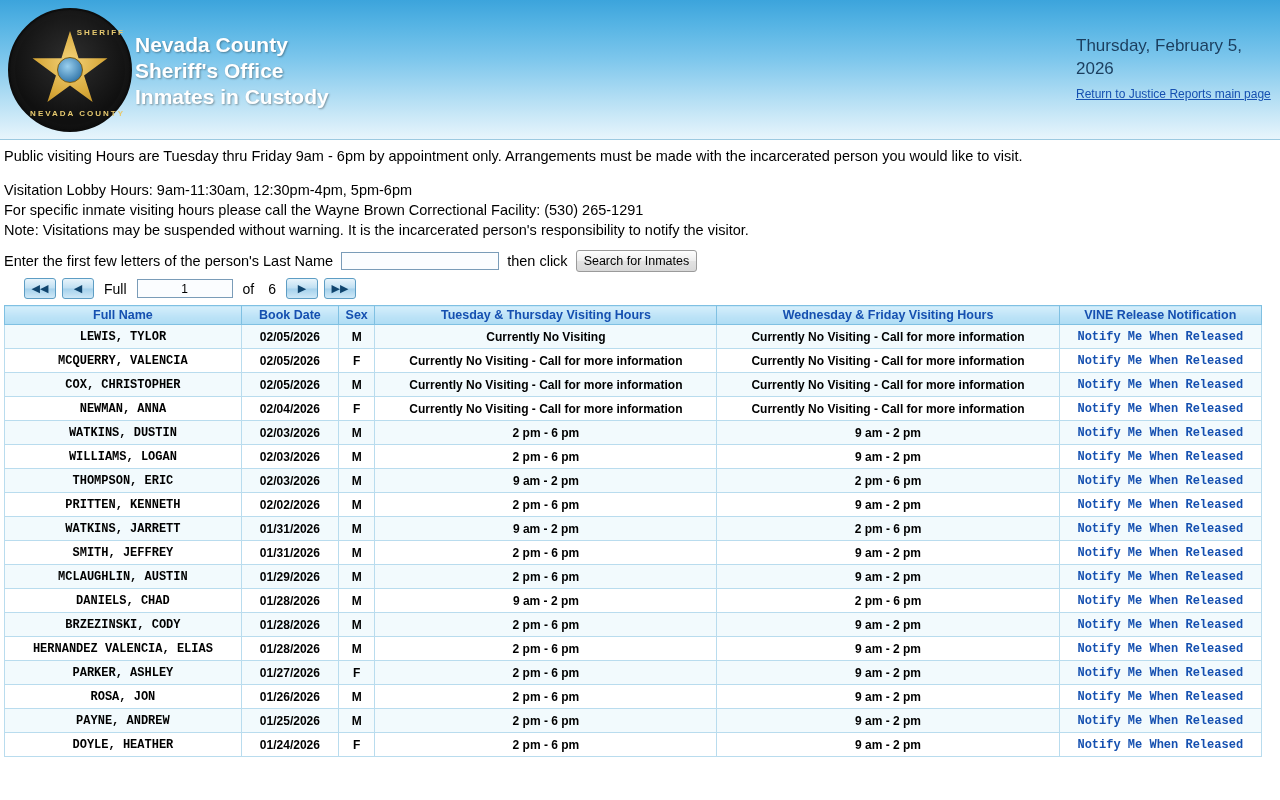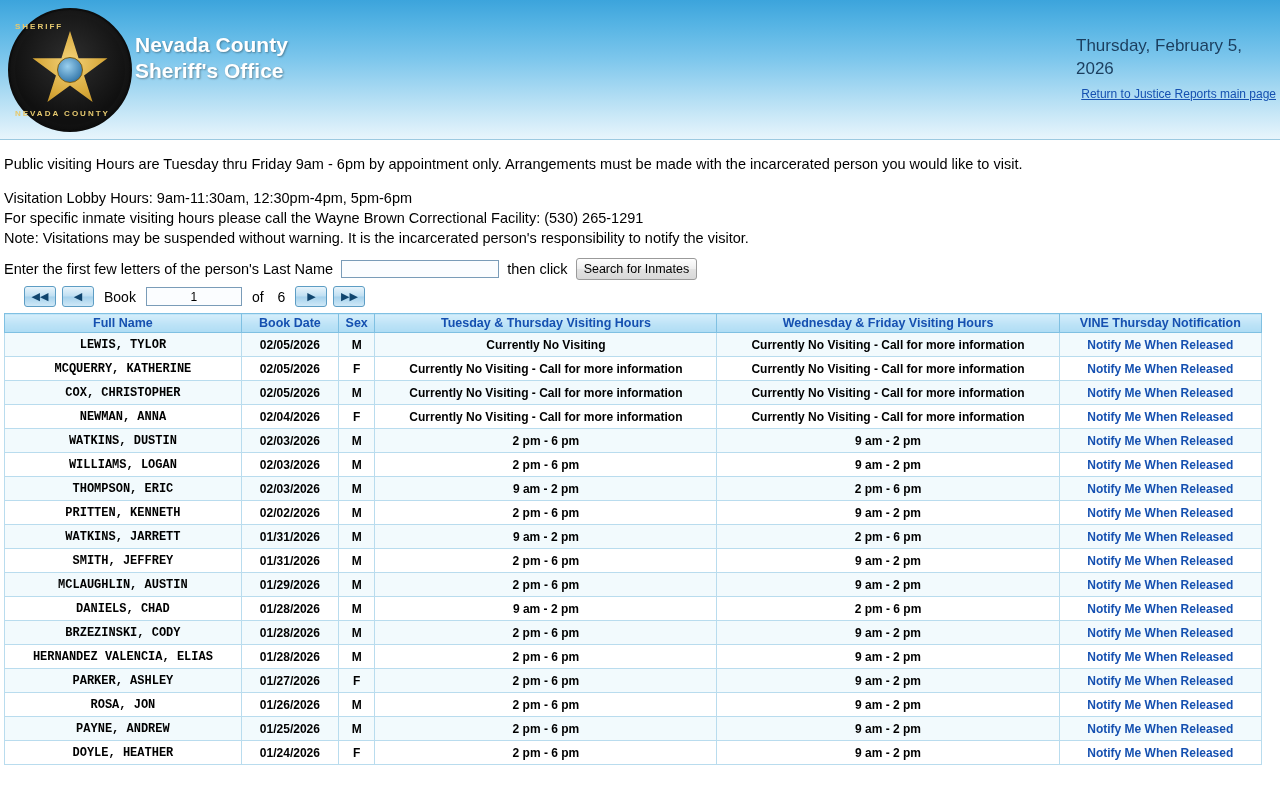--- a/index.html
+++ b/index.html
@@ -35,25 +35,26 @@
     display: flex; align-items: center; justify-content: center;
   }
   .badge-star {
     width: 78px; height: 78px;
     background: radial-gradient(circle at 50% 40%, #f3d27a 0%, #d8a93a 55%, #a97c18 100%);
     clip-path: polygon(50% 0%, 61% 35%, 98% 35%, 68% 57%, 79% 91%, 50% 70%, 21% 91%, 32% 57%, 2% 35%, 39% 35%);
   }
   .badge-text-top, .badge-text-bottom {
     position: absolute;
     width: 100%;
-    text-align: left;
+    text-align: right;
     color: #e6c96f;
     font-size: 8px;
     font-weight: bold;
     letter-spacing: 2px;
+    margin-top: 6px;
   }
   .badge-text-top { top: 7px; }
   .badge-text-bottom { bottom: 7px; }
   .badge-center-dot {
     position: absolute;
     width: 26px; height: 26px; border-radius: 50%;
     background: radial-gradient(circle at 40% 35%, #9ad0ef 0%, #3d7fb0 70%, #1d4e73 100%);
     border: 1px solid #7b5c12;
   }
   .header-title {
@@ -77,26 +78,25 @@
     line-height: 23px;
     margin-bottom: 6px;
   }
   .header-link {
     color: #1550b0;
     font-size: 12px;
     line-height: 16px;
     text-decoration: underline;
     cursor: pointer;
     display: block;
-    text-align: right;
   }
 
   
   .notice-block {
-    padding: 14px 4px 0 4px;
+    padding: 6px 4px 0 4px;
     font-size: 14.5px;
     color: #000;
     line-height: 18px;
   }
   .notice-line { margin: 0 0 0 0; padding: 1px 0; }
   .notice-gap { height: 14px; }
 
   
   .search-row {
     display: flex;
@@ -184,20 +184,21 @@
     text-align: center;
     white-space: nowrap;
   }
   table.inmates tr:nth-child(even) td { background: #ffffff; }
   td.name { text-align: left; font-family: Liberation Mono, monospace; }
   td.vine a {
     color: #1550b0;
     text-decoration: none;
     font-weight: bold;
     cursor: pointer;
+    font-family: Liberation Mono, monospace;
   }
   col.c-name { width: 234px; }
   col.c-book { width: 96px; }
   col.c-sex  { width: 36px; }
   col.c-tt   { width: 338px; }
   col.c-wf   { width: 338px; }
   col.c-vine { width: 200px; }
 </style>
 </head>
 <body>
@@ -208,20 +209,21 @@
       <div class="badge-text-top">SHERIFF</div>
       <div class="badge-star"></div>
       <div class="badge-center-dot"></div>
       <div class="badge-text-bottom">NEVADA COUNTY</div>
     </div>
   </div>
 
   <div class="header-title">
     <div>Nevada County</div>
     <div>Sheriff's Office</div>
+    <div>Inmates in Custody</div>
   </div>
 
   <div class="header-right">
     <div class="header-date">Thursday, February 5, 2026</div>
     <a class="header-link">Return to Justice Reports main page</a>
   </div>
 </div>
 
 <div class="notice-block">
   <div class="notice-line">Public visiting Hours are Tuesday thru Friday 9am - 6pm by appointment only. Arrangements must be made with the incarcerated person you would like to visit.</div>
@@ -234,21 +236,21 @@
 <div class="search-row">
   <span class="search-label">Enter the first few letters of the person's Last Name</span>
   <input class="search-input" type="text" placeholder="" style="">
   <span class="search-then">then click</span>
   <button class="search-btn">Search for Inmates</button>
 </div>
 
 <div class="pager">
   <div class="pg-btn">◀◀</div>
   <div class="pg-btn">◀</div>
-  <span class="pg-label">Book</span>
+  <span class="pg-label">Full</span>
   <input class="pg-input" type="text" value="1" style="">
   <span class="pg-label">of</span>
   <span class="pg-label">6</span>
   <div class="pg-btn">▶</div>
   <div class="pg-btn">▶▶</div>
 </div>
 
 <table class="inmates">
   <colgroup>
     <col class="c-name">
@@ -258,34 +260,34 @@
       <col class="c-wf">
       <col class="c-vine">
   </colgroup>
   <thead>
     <tr>
       <th>Full Name</th>
       <th>Book Date</th>
       <th>Sex</th>
       <th>Tuesday &amp; Thursday Visiting Hours</th>
       <th>Wednesday &amp; Friday Visiting Hours</th>
-      <th>VINE Thursday Notification</th>
+      <th>VINE Release Notification</th>
     </tr>
   </thead>
   <tbody>
       <tr>
         <td class="name">LEWIS, TYLOR</td>
         <td>02/05/2026</td>
         <td>M</td>
         <td>Currently No Visiting</td>
         <td>Currently No Visiting - Call for more information</td>
         <td class="vine"><a>Notify Me When Released</a></td>
       </tr>
       <tr>
-        <td class="name">MCQUERRY, KATHERINE</td>
+        <td class="name">MCQUERRY, VALENCIA</td>
         <td>02/05/2026</td>
         <td>F</td>
         <td>Currently No Visiting - Call for more information</td>
         <td>Currently No Visiting - Call for more information</td>
         <td class="vine"><a>Notify Me When Released</a></td>
       </tr>
       <tr>
         <td class="name">COX, CHRISTOPHER</td>
         <td>02/05/2026</td>
         <td>M</td>

